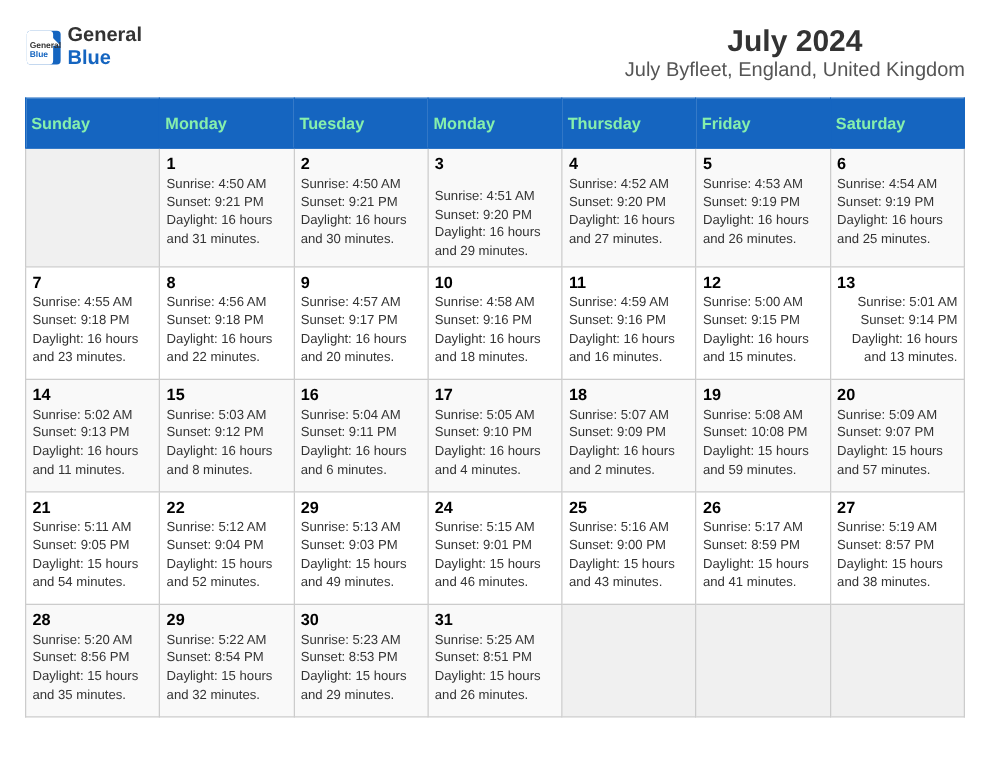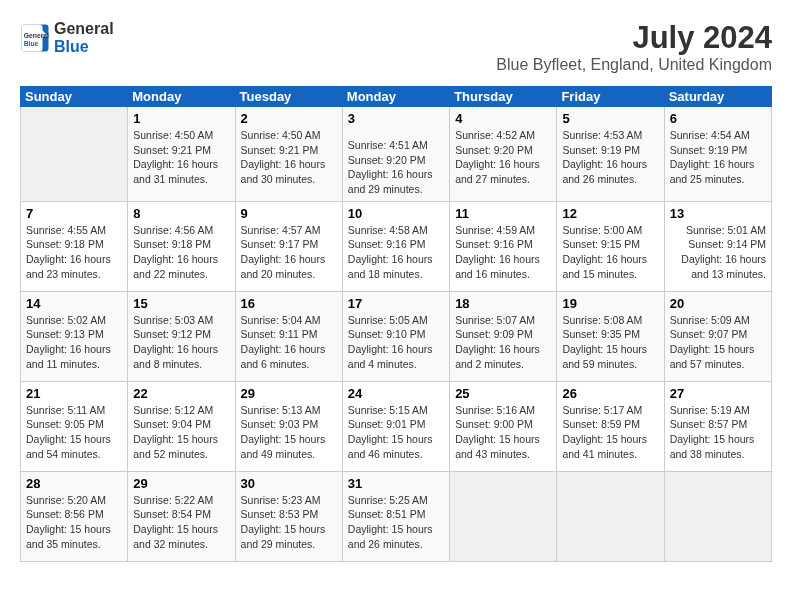--- a/index.html
+++ b/index.html
@@ -22,37 +22,38 @@
     }
     .logo-icon {
       width: 30px;
       height: 30px;
       margin-right: 4px;
     }
     .title-section {
       text-align: right;
     }
     .calendar-title {
-      font-size: 31px;
+      font-size: 24px;
       font-weight: bold;
       color: #333;
+      text-align: center;
     }
     .calendar-subtitle {
       font-size: 16px;
       color: #555;
     }
     table {
       width: 100%;
       border-collapse: collapse;
       font-size: 11px;
     }
     thead tr th {
       background-color: #1565c0;
-      color: #ffffff;
-      padding: 2px 4px;
+      color: #86efac;
+      padding: 12px 4px;
       text-align: left;
       font-size: 13px;
       font-weight: bold;
       border: 1px solid #1565c0;
     }
     tbody tr td {
       border: 1px solid #ccc;
       vertical-align: top;
       padding: 4px 5px;
       min-height: 80px;
@@ -91,21 +92,21 @@
       <text x="5" y="20" font-size="9" fill="#333" font-weight="bold">General</text>
       <text x="5" y="30" font-size="9" fill="#1565c0" font-weight="bold">Blue</text>
     </svg>
     <div>
       <span style="font-size:16px;font-weight:bold;color:#333;">General</span><br>
       <span style="font-size:16px;font-weight:bold;color:#1565c0;">Blue</span>
     </div>
   </div>
   <div class="title-section">
     <div class="calendar-title">July 2024</div>
-    <div class="calendar-subtitle">Blue Byfleet, England, United Kingdom</div>
+    <div class="calendar-subtitle">July Byfleet, England, United Kingdom</div>
   </div>
 </div>
 
 <table>
   <thead>
     <tr>
     <th>Sunday</th>
         <th>Monday</th>
         <th>Tuesday</th>
         <th>Monday</th>
@@ -243,21 +244,21 @@
         <td>
           <span class="day-number">18</span>
           <div class="day-info" style="white-space: pre-line;">Sunrise: 5:07 AM
 Sunset: 9:09 PM
 Daylight: 16 hours
 and 2 minutes.</div>
         </td>
         <td>
           <span class="day-number">19</span>
           <div class="day-info" style="white-space: pre-line;">Sunrise: 5:08 AM
-Sunset: 9:35 PM
+Sunset: 10:08 PM
 Daylight: 15 hours
 and 59 minutes.</div>
         </td>
         <td>
           <span class="day-number">20</span>
           <div class="day-info" style="white-space: pre-line;">Sunrise: 5:09 AM
 Sunset: 9:07 PM
 Daylight: 15 hours
 and 57 minutes.</div>
         </td>

